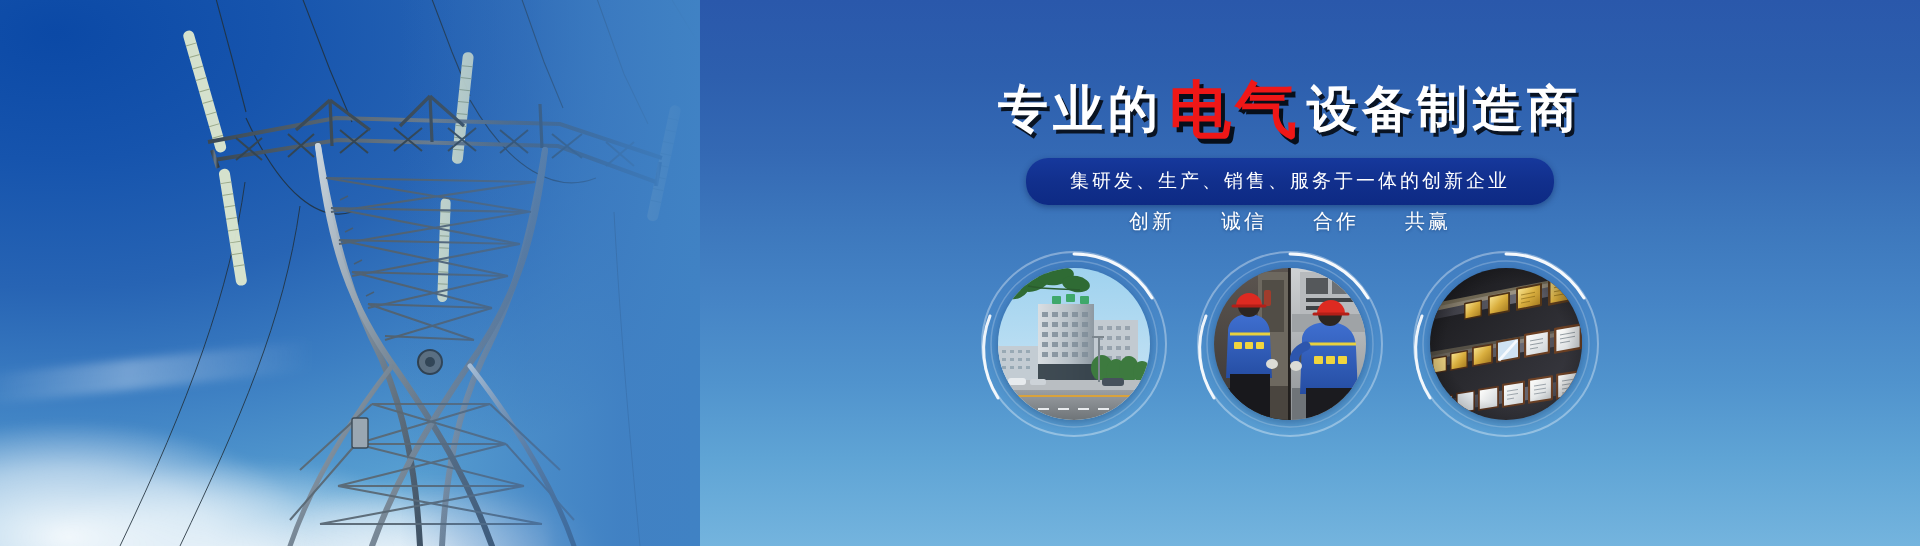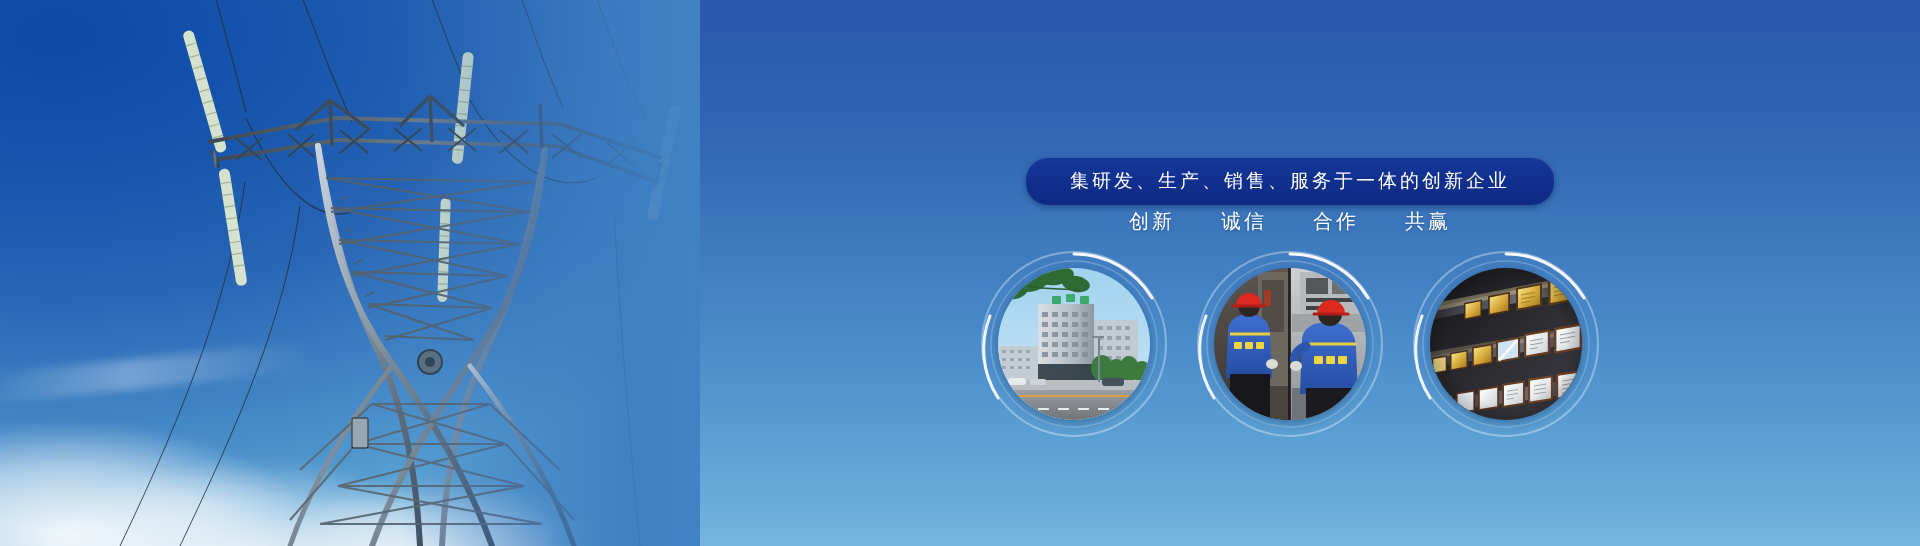--- a/index.html
+++ b/index.html
@@ -278,20 +278,23 @@
         <path d="M340 200 L348 196 M345 232 L353 228 M354 264 L362 260 M366 296 L374 292"></path>
       </g>
     </svg>
 
     <div id="photo-fade"></div>
     <span class="sr">高压输电铁塔</span>
   </div>
 
   <div id="content">
 
+    <div id="headline">
+      <span class="hl-white">专业的</span><span class="hl-red">电气</span><span class="hl-white">设备制造商</span>
+    </div>
 
     <div id="pill-wrap">
       <span id="pill">集研发、生产、销售、服务于一体的创新企业</span>
     </div>
 
     <div id="keywords">
       <span class="keyword">创新</span>
       <span class="keyword">诚信</span>
       <span class="keyword">合作</span>
       <span class="keyword">共赢</span>

